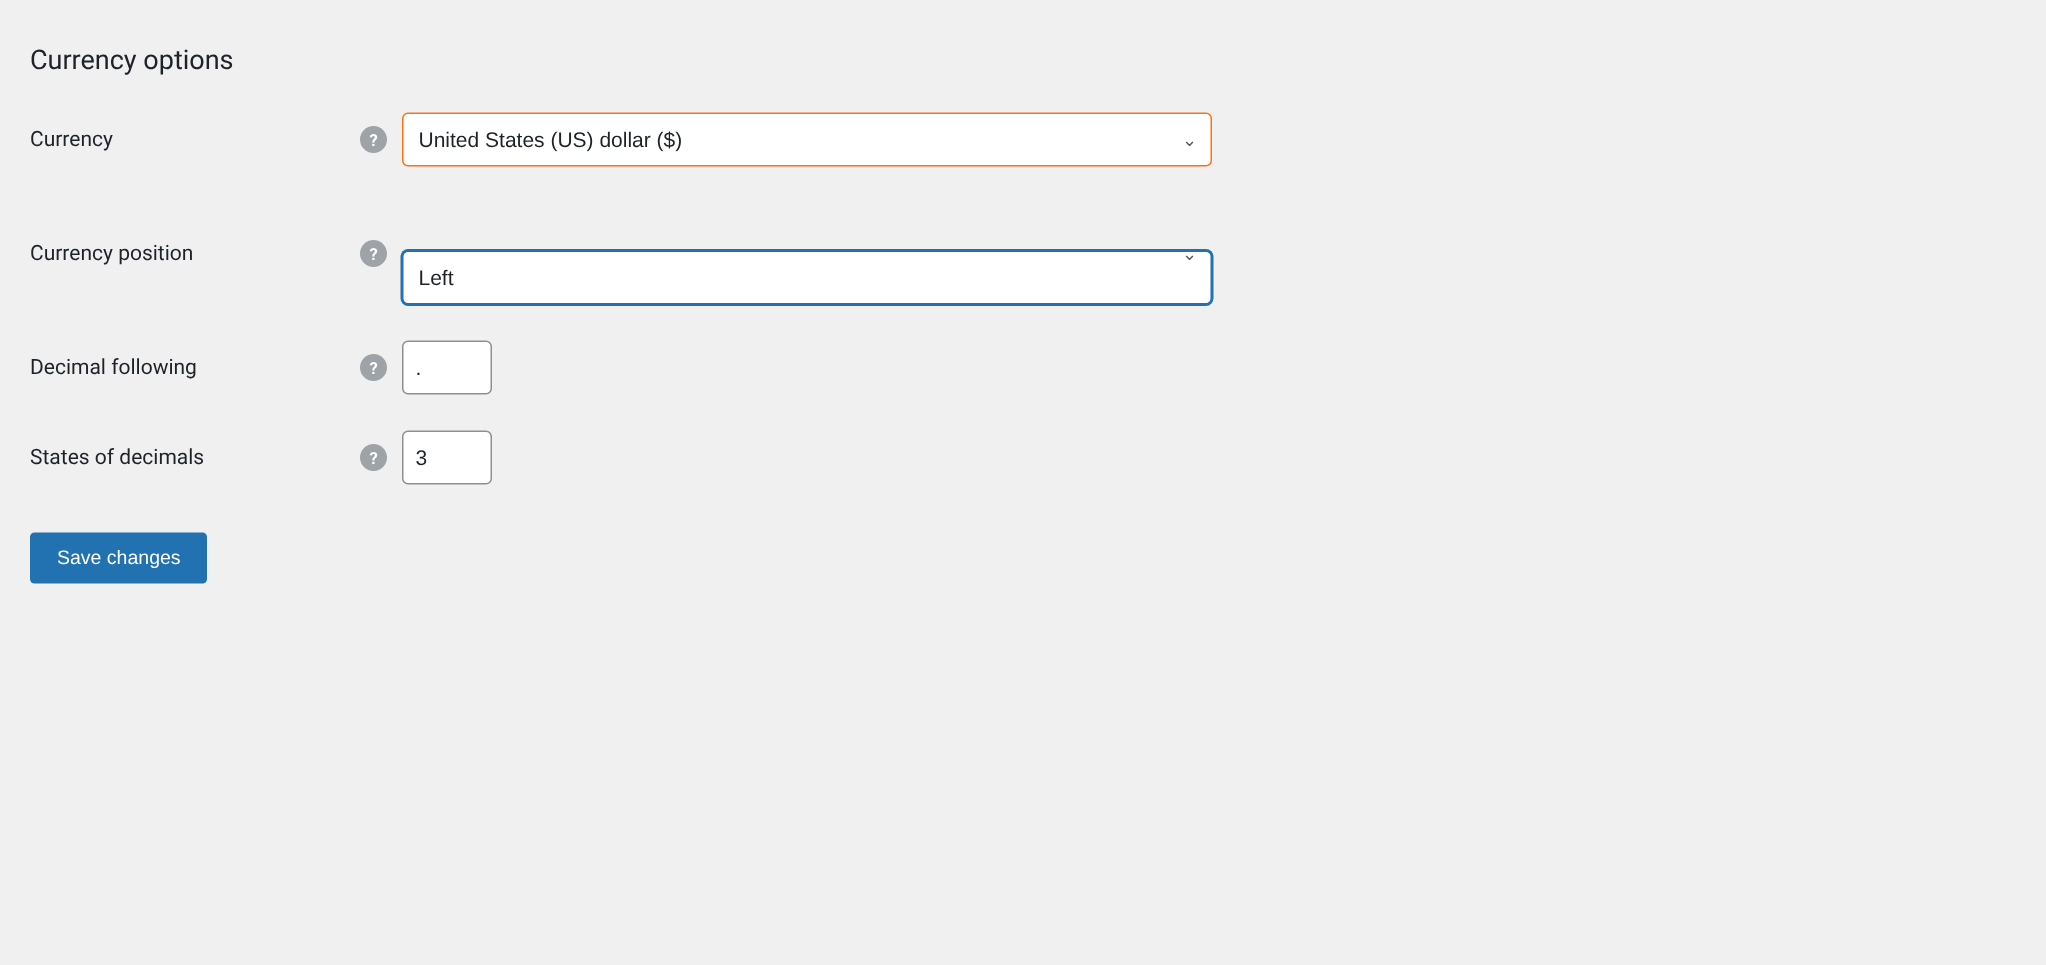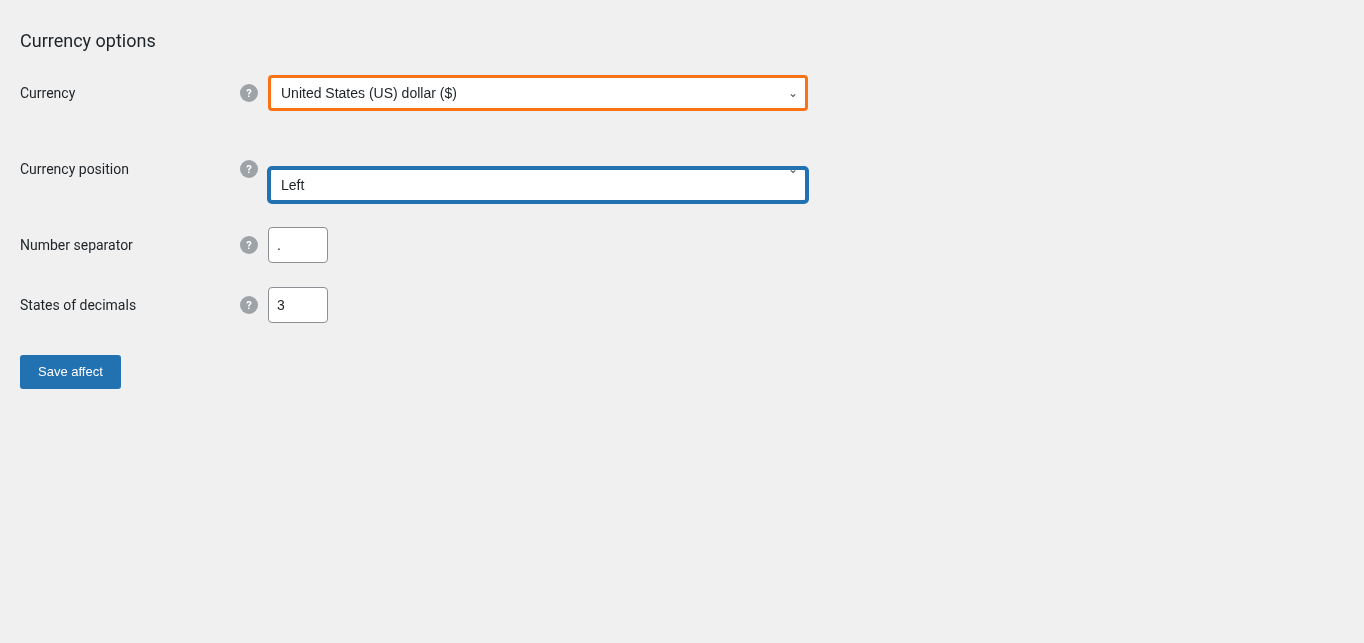--- a/index.html
+++ b/index.html
@@ -76,21 +76,21 @@
       font-size: 11px;
       font-weight: 700;
       cursor: help;
       flex-shrink: 0;
     }
 
     .form-select {
       width: 540px;
       height: 36px;
       padding: 6px 32px 6px 10px;
-      border: 3px solid #f97316;
+      border: 1px solid #f97316;
       border-radius: 4px;
       background-color: #fff;
       background-image: none;
       font-size: 14px;
       color: #1d2327;
       appearance: none;
       -webkit-appearance: none;
       cursor: pointer;
       outline: none;
     }
@@ -183,21 +183,21 @@
                 <option>Right with space</option>
               </select>
               <span class="chevron">⌄</span>
             </div>
           </div>
         </td>
       </tr>
 
 
       <tr>
-        <td class="label-cell">Number separator</td>
+        <td class="label-cell">Decimal following</td>
         <td>
           <div class="field-row">
             <span class="help-icon">?</span>
             <input type="text" class="form-input-short" value="." style="">
           </div>
         </td>
       </tr>
 
       <tr>
         <td class="label-cell">States of decimals</td>
@@ -205,14 +205,14 @@
           <div class="field-row">
             <span class="help-icon">?</span>
             <input type="number" class="form-input-short" value="3" style="">
           </div>
         </td>
       </tr>
 
     </tbody>
   </table>
 
-  <button class="save-button">Save affect</button>
+  <button class="save-button">Save changes</button>
 </div>
 
 </body></html>

